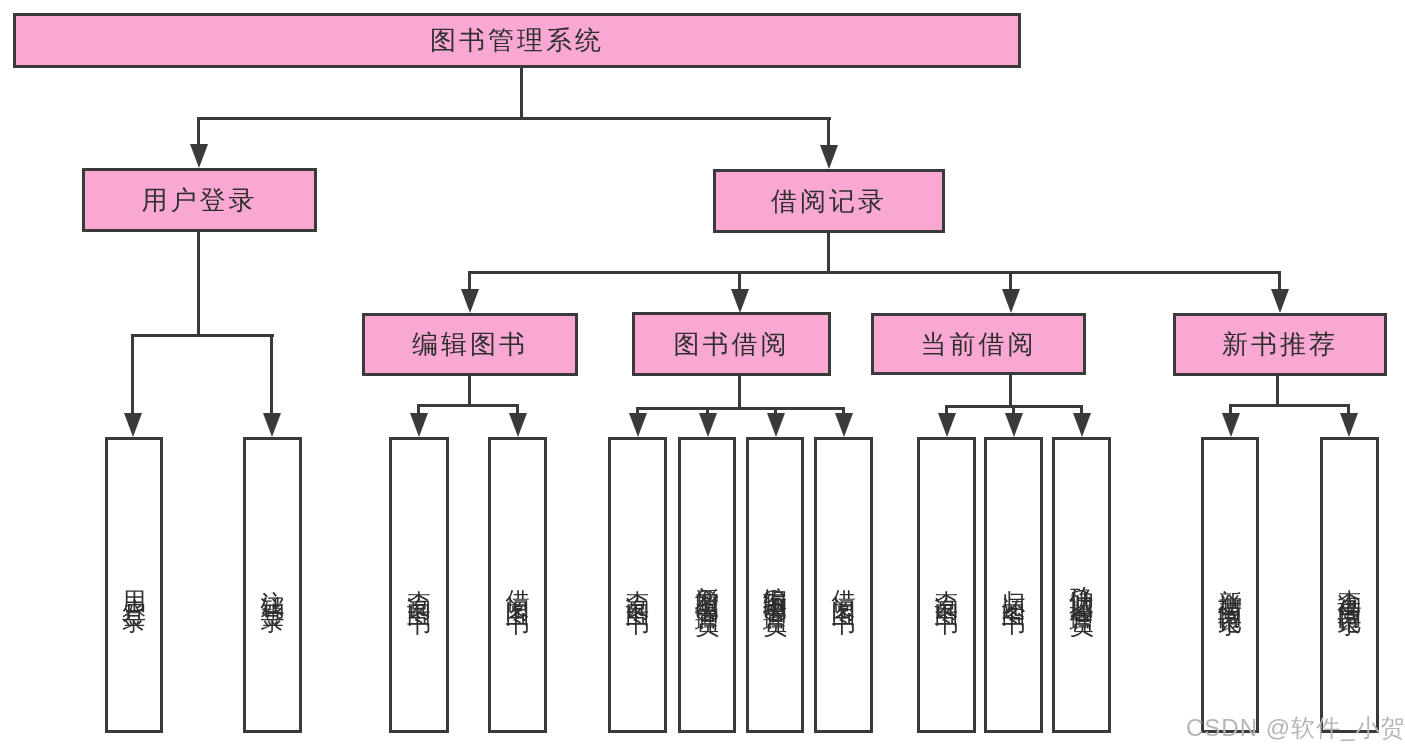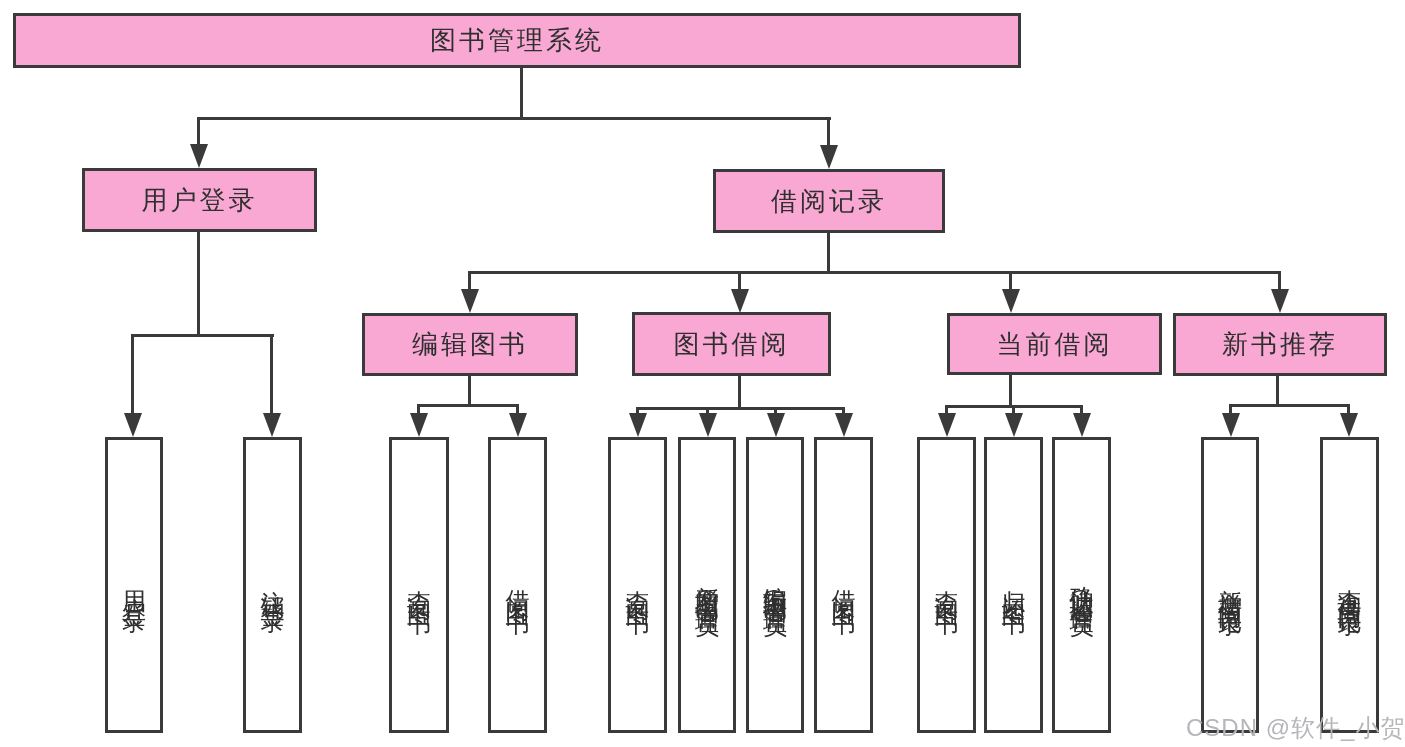--- a/index.html
+++ b/index.html
@@ -108,21 +108,21 @@
   <div class="arrow" style="left:1002px;top:289px;"></div>
   <div class="vl" style="left:1278px;top:271px;height:22px;"></div>
   <div class="arrow" style="left:1271px;top:289px;"></div>
 
   <div class="box" style="left:362px;top:313px;width:216px;height:63px;">
     <span>编辑图书</span>
   </div>
   <div class="box" style="left:632px;top:312px;width:199px;height:64px;">
     <span>图书借阅</span>
   </div>
-  <div class="box" style="left:947px;top:313px;width:215px;height:62px;">
+  <div class="box" style="left:871px;top:313px;width:215px;height:62px;">
     <span>当前借阅</span>
   </div>
   <div class="box" style="left:1173px;top:313px;width:214px;height:63px;">
     <span>新书推荐</span>
   </div>
 
   <div class="vl" style="left:468px;top:376px;height:31px;"></div>
   <div class="hl" style="left:417px;top:404px;width:102px;"></div>
   <div class="vl" style="left:417px;top:404px;height:12px;"></div>
   <div class="arrow" style="left:410px;top:413px;"></div>

